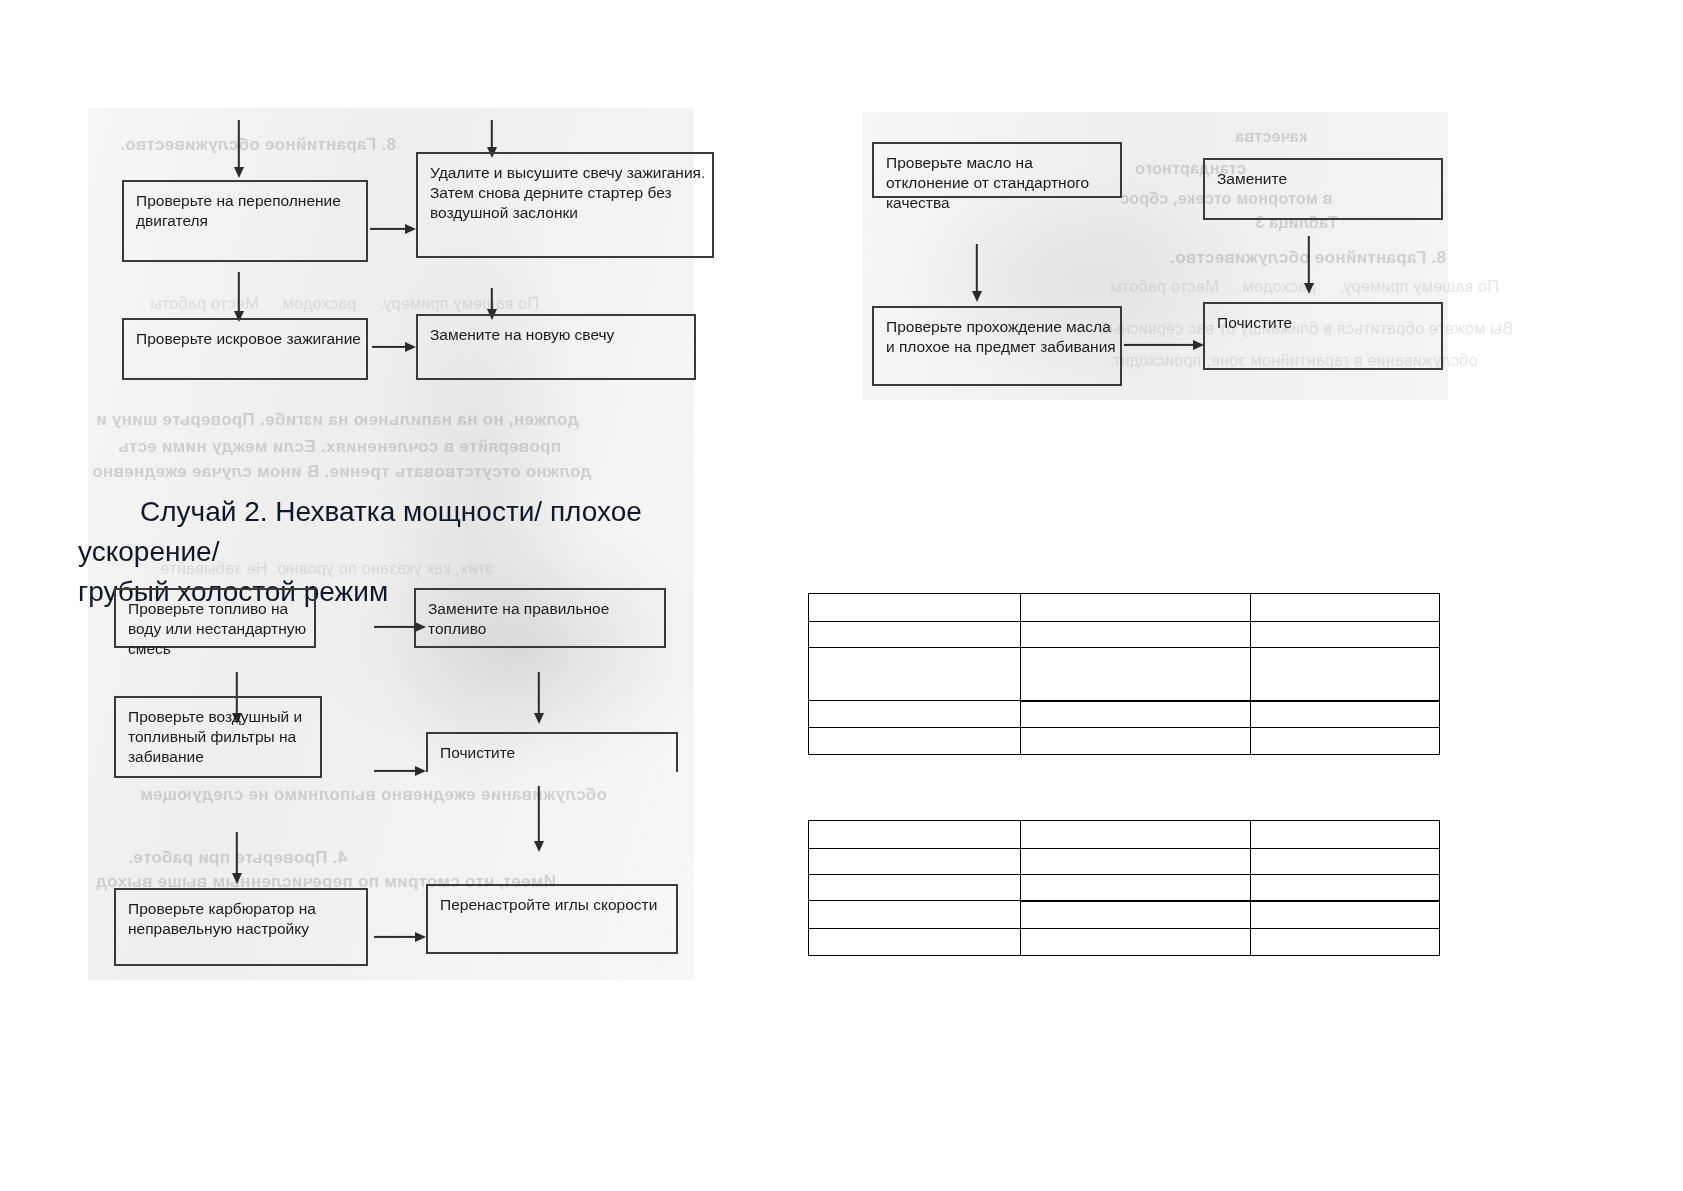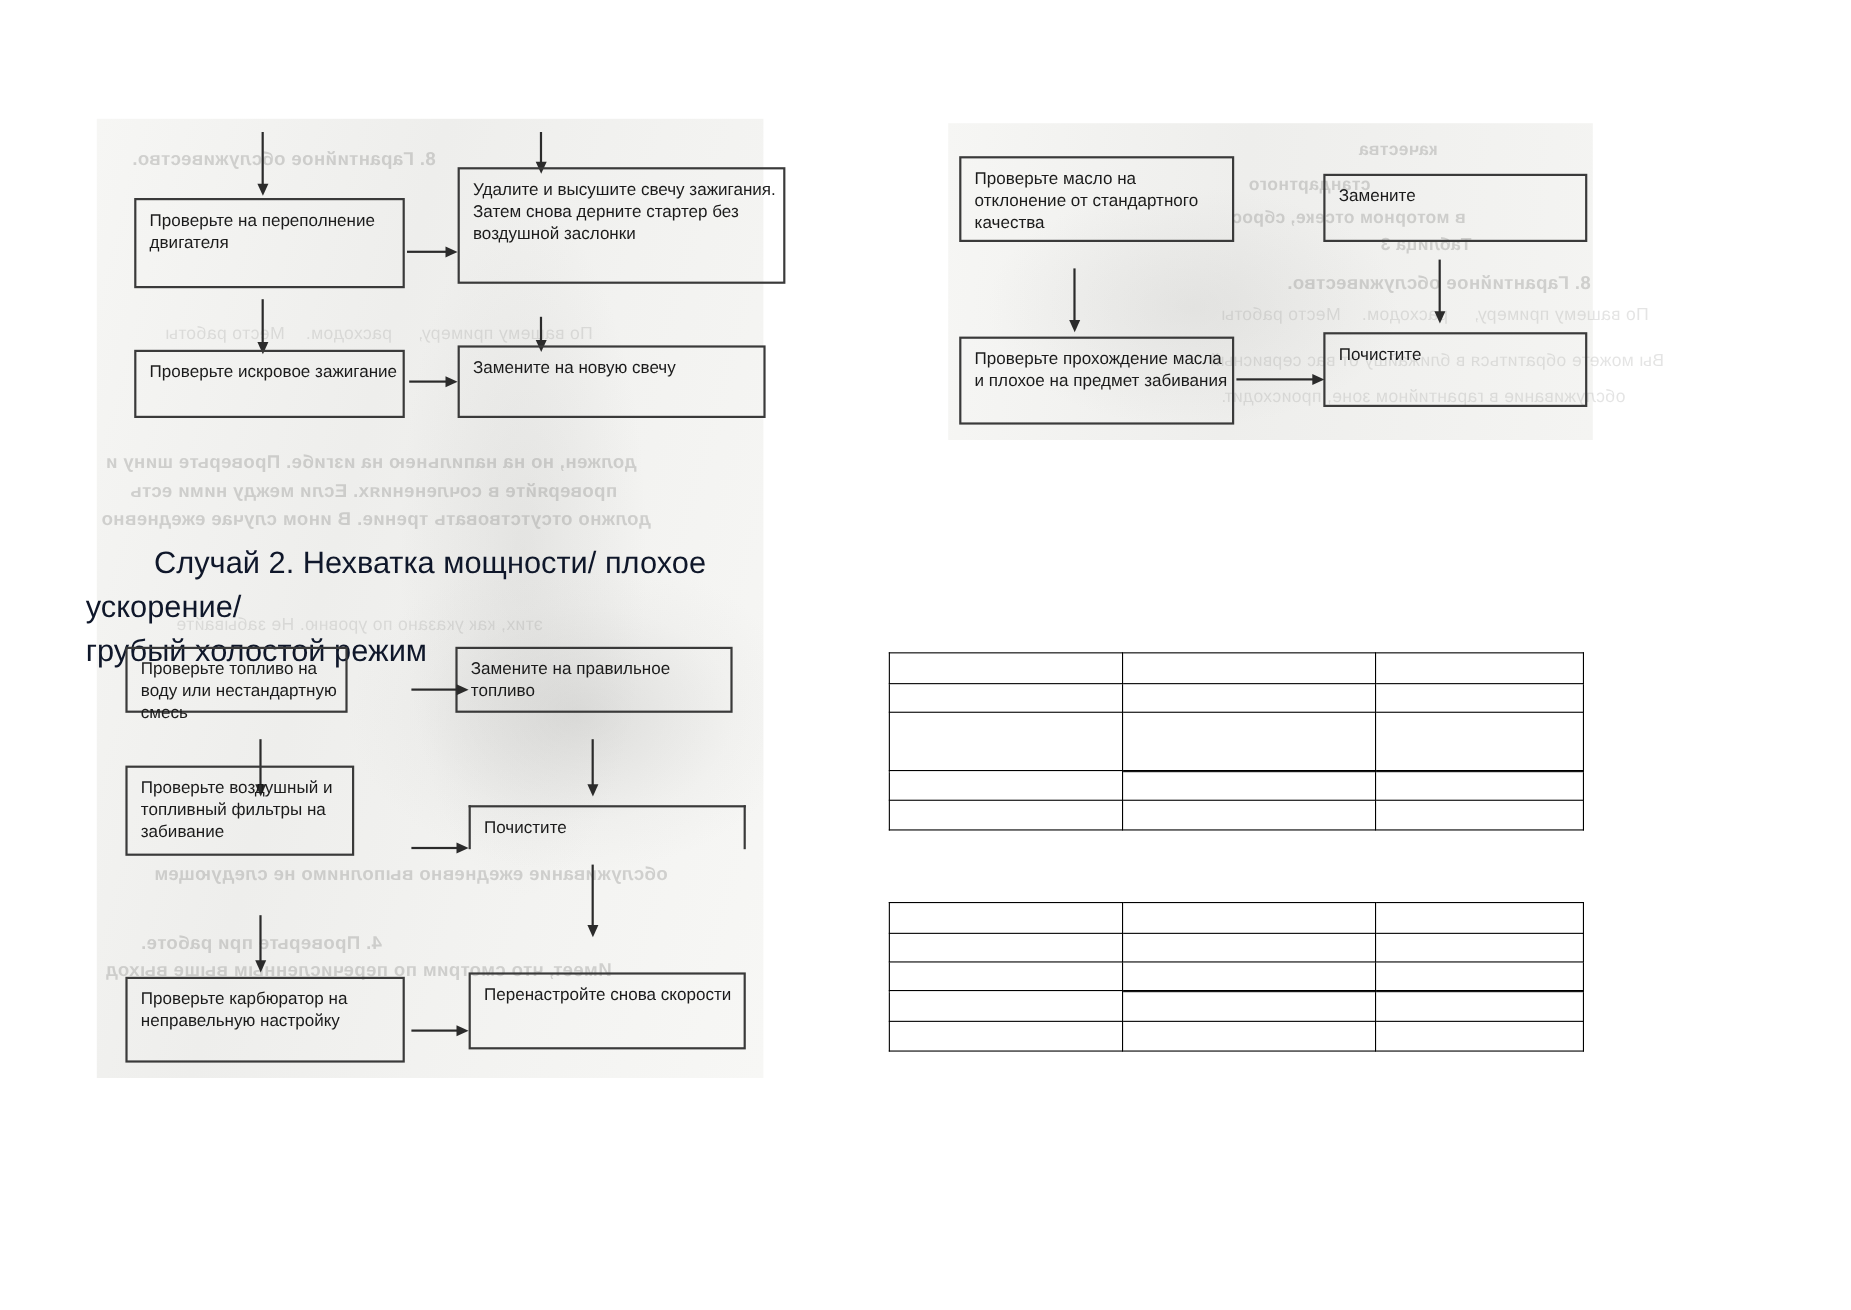--- a/index.html
+++ b/index.html
@@ -210,28 +210,28 @@
 <div class="arrow-down" style="left:228px; top:832px; width:18px; height:52px;">
   <div class="shaft"></div>
     <div class="head"></div>
 </div>
 <div class="fbox" id="box-check-carburetor" style="left:114px; top:888px; width:254px; height:78px;">Проверьте карбюратор на неправельную настройку</div>
 
 <div class="arrow-down" style="left:530px; top:786px; width:18px; height:66px;">
   <div class="shaft"></div>
     <div class="head"></div>
 </div>
-<div class="fbox" id="box-adjust-needles" style="left:426px; top:884px; width:252px; height:70px;">Перенастройте снова скорости</div>
+<div class="fbox" id="box-adjust-needles" style="left:426px; top:884px; width:252px; height:70px;">Перенастройте иглы скорости</div>
 
 <div class="arrow-right" style="left:374px; top:930px; width:52px; height:14px;">
   <div class="shaft"></div>
     <div class="head"></div>
 </div>
 
-<div class="fbox" id="box-check-oil-quality" style="left:872px; top:142px; width:250px; height:78px;">Проверьте масло на отклонение  от стандартного качества</div>
+<div class="fbox" id="box-check-oil-quality" style="left:872px; top:142px; width:250px; height:56px;">Проверьте масло на отклонение  от стандартного качества</div>
 
 <div class="fbox" id="box-replace-oil" style="left:1203px; top:158px; width:240px; height:62px;">Замените</div>
 
 <div class="arrow-down" style="left:968px; top:244px; width:18px; height:58px;">
   <div class="shaft"></div>
     <div class="head"></div>
 </div>
 <div class="fbox" id="box-check-oil-passage" style="left:872px; top:306px; width:250px; height:80px;">Проверьте прохождение масла и плохое на предмет забивания</div>
 
 <div class="arrow-down" style="left:1300px; top:236px; width:18px; height:58px;">

